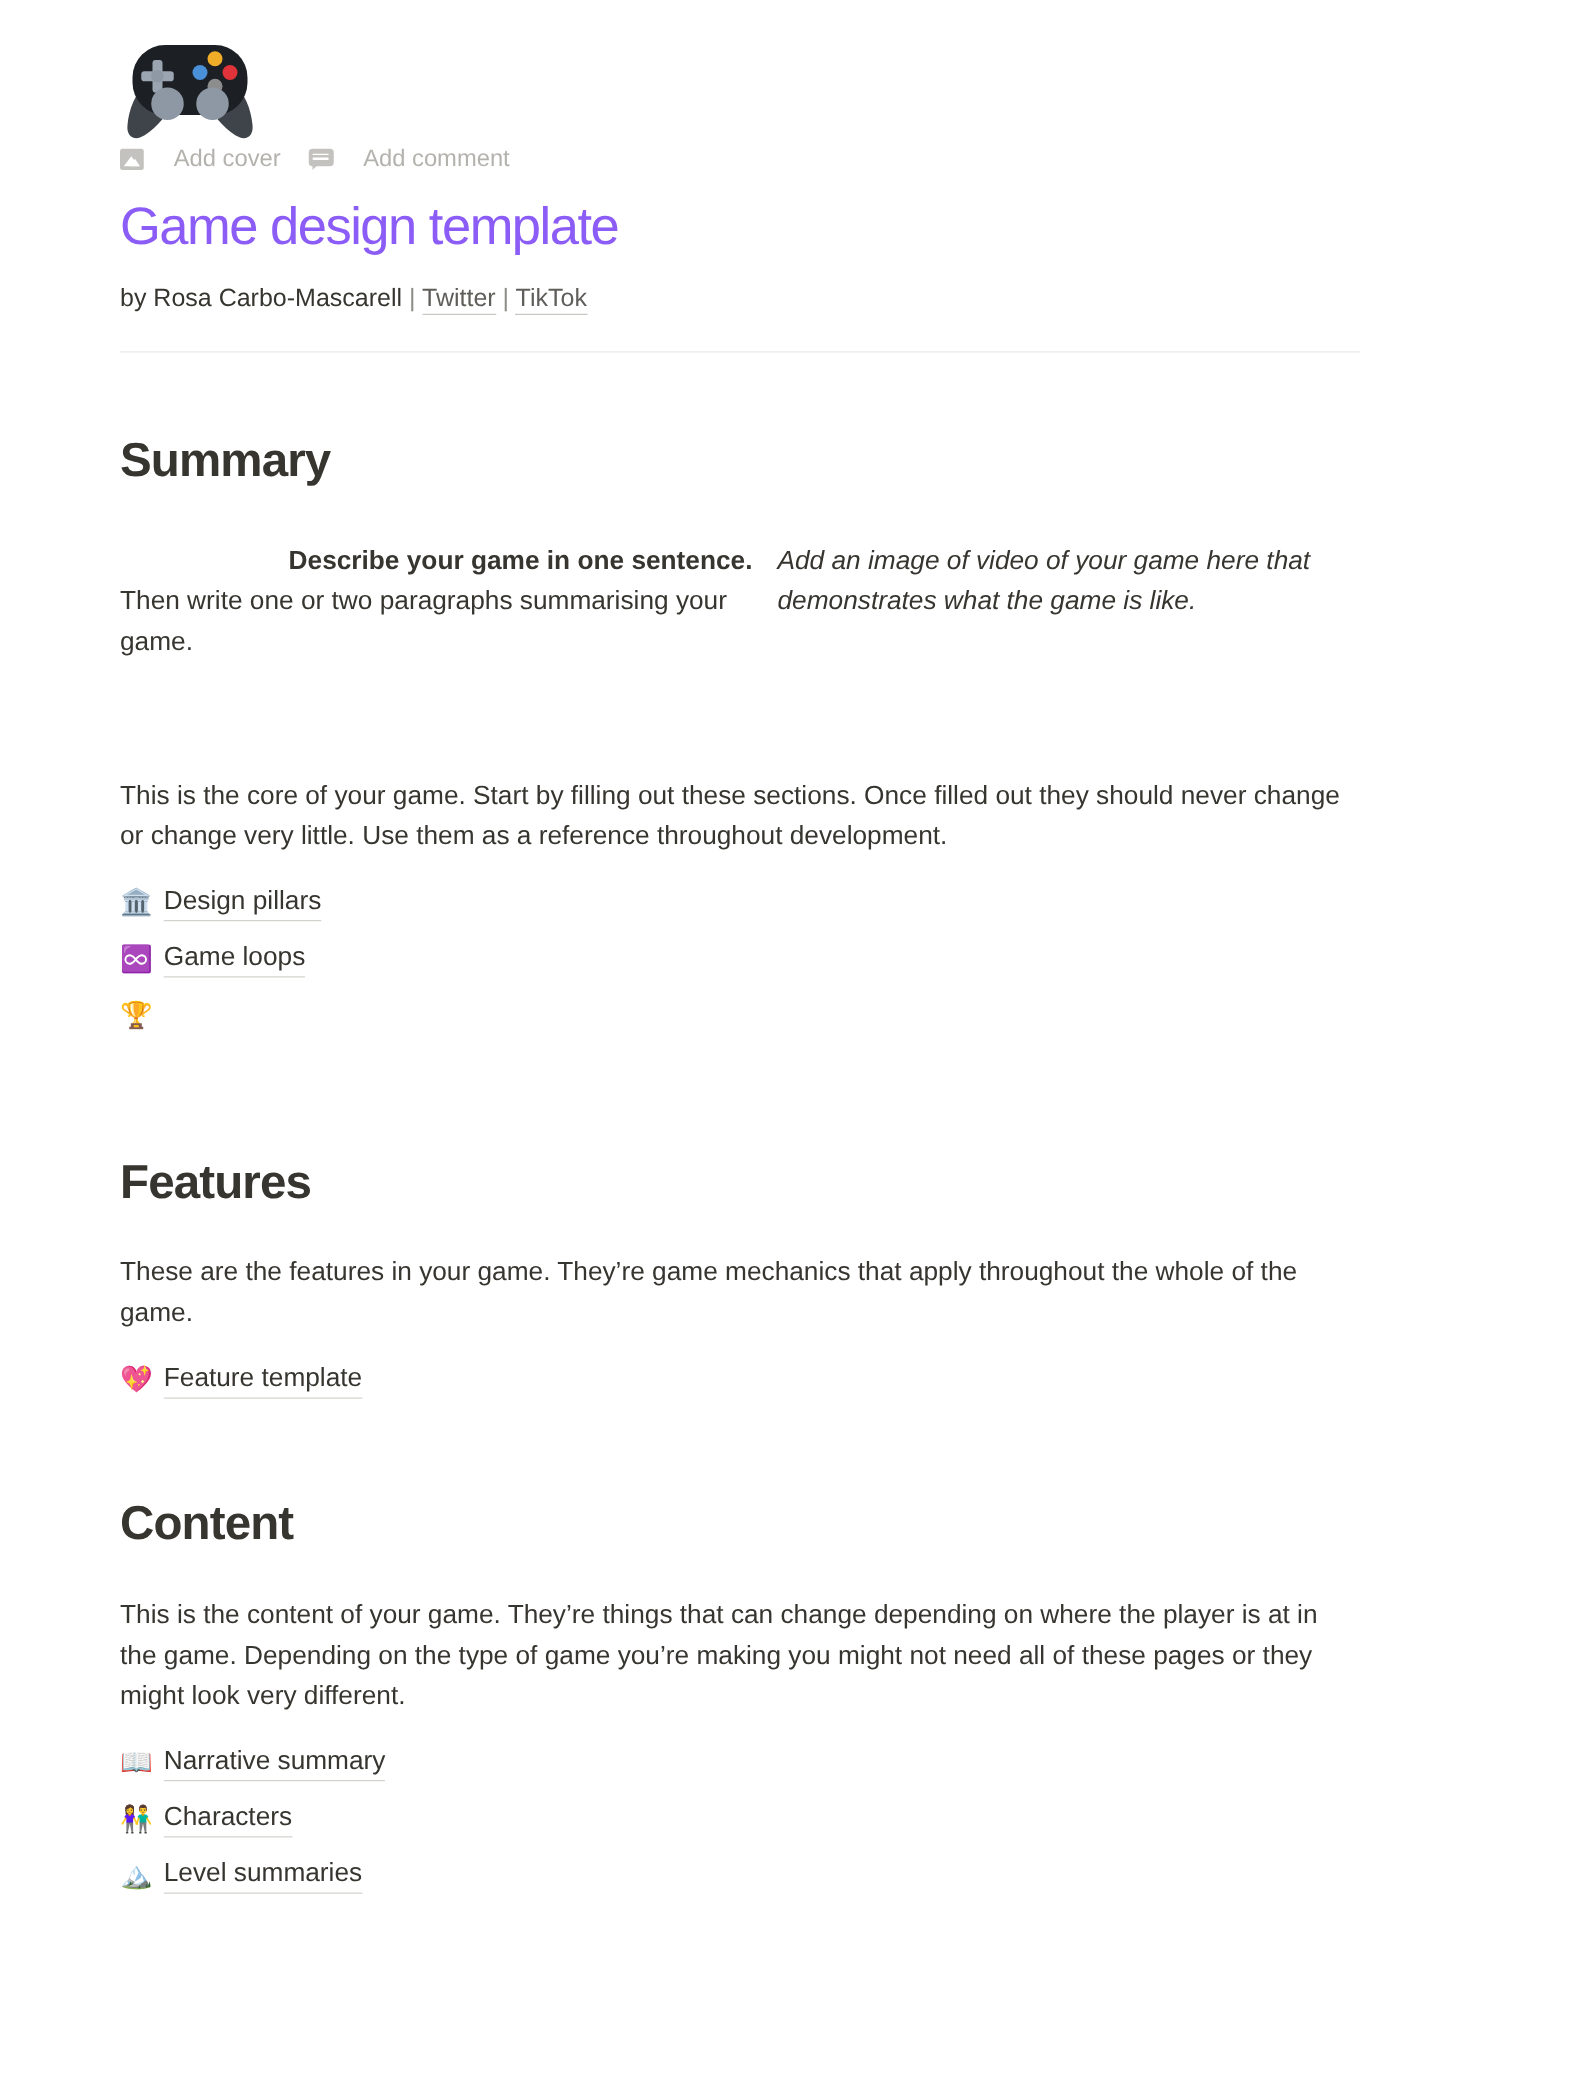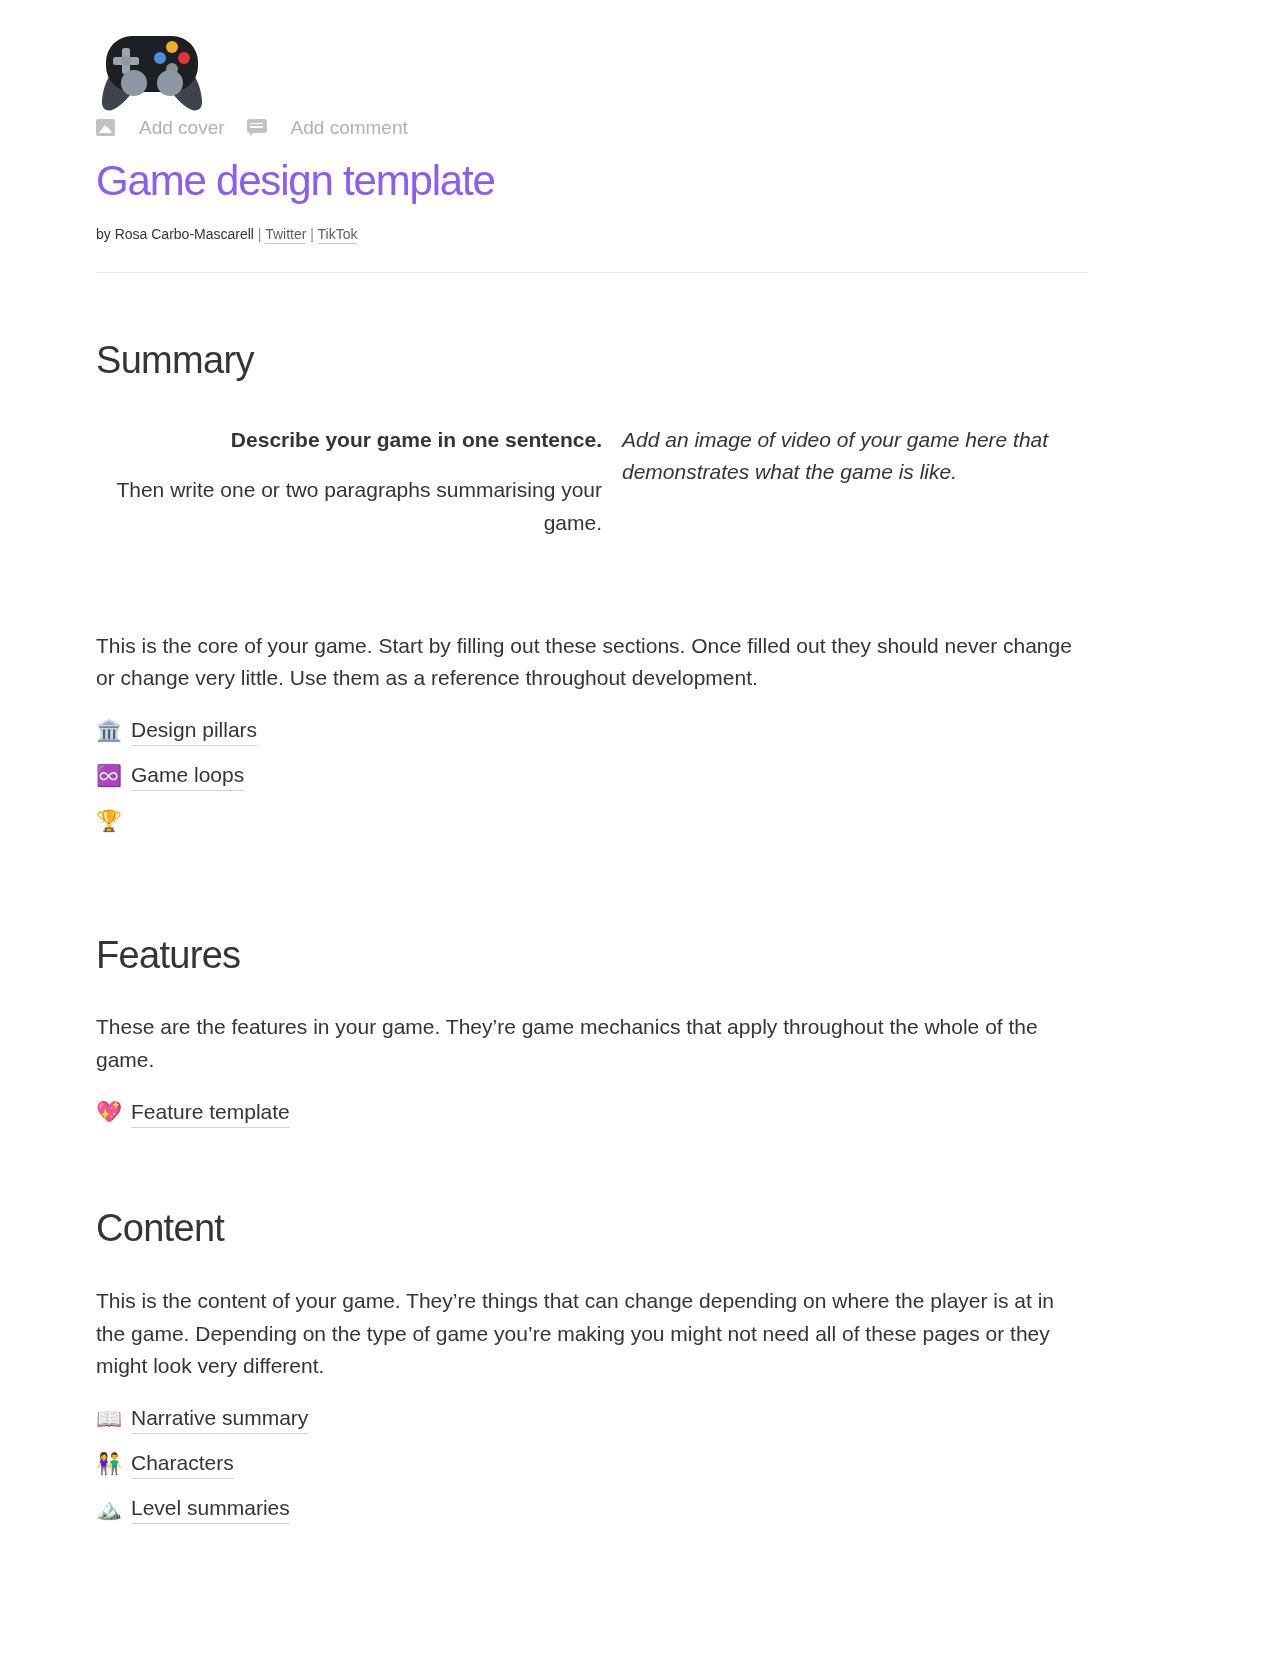--- a/index.html
+++ b/index.html
@@ -117,21 +117,21 @@
   
   h1.title {
     font-size: 42px;
     line-height: 1.1;
     font-weight: 400;
     letter-spacing: -1.2px;
     margin: 16px 0 0 0;
     color: #8b5cf6;
   }
   .byline {
-    font-size: 14px;
+    font-size: 20px;
     line-height: 1.5;
     color: #37352f;
     margin-top: 20px;
   }
   .byline a {
     color: #5f5e5a;
     text-decoration: none;
     border-bottom: 1px solid #c8c7c3;
     padding-bottom: 1px;
   }
@@ -141,21 +141,21 @@
     height: 1px;
     background: #e9e9e7;
     margin-top: 27px;
     width: 992px;
   }
 
   
   h2.section-heading {
     font-size: 38px;
     line-height: 1.15;
-    font-weight: 400;
+    font-weight: 700;
     letter-spacing: -0.7px;
     margin: 0;
     color: #37352f;
   }
   .sec-summary { margin-top: 66px; }
   .sec-core    { margin-top: 90px; }
   .sec-features{ margin-top: 90px; }
   .sec-content { margin-top: 72px; }
 
   p.para {
@@ -165,21 +165,21 @@
     margin: 0;
   }
   .para.strong { font-weight: 700; text-align: right; }
 
   .two-col {
     display: flex;
     margin-top: 41px;
   }
   .col-left { width: 526px; padding-right: 20px; }
   .col-right { width: 466px; font-style: italic; }
-  .col-left p + p { margin-top: 18px; text-align: right; }
+  .col-left p + p { margin-top: 0; }
 
   .sec-core .para-block,
   .sec-features .para-block,
   .sec-content .para-block { margin-top: 34px; }
 
   
   .page-links { margin-top: 14px; }
   .page-link {
     display: flex;
     align-items: center;

